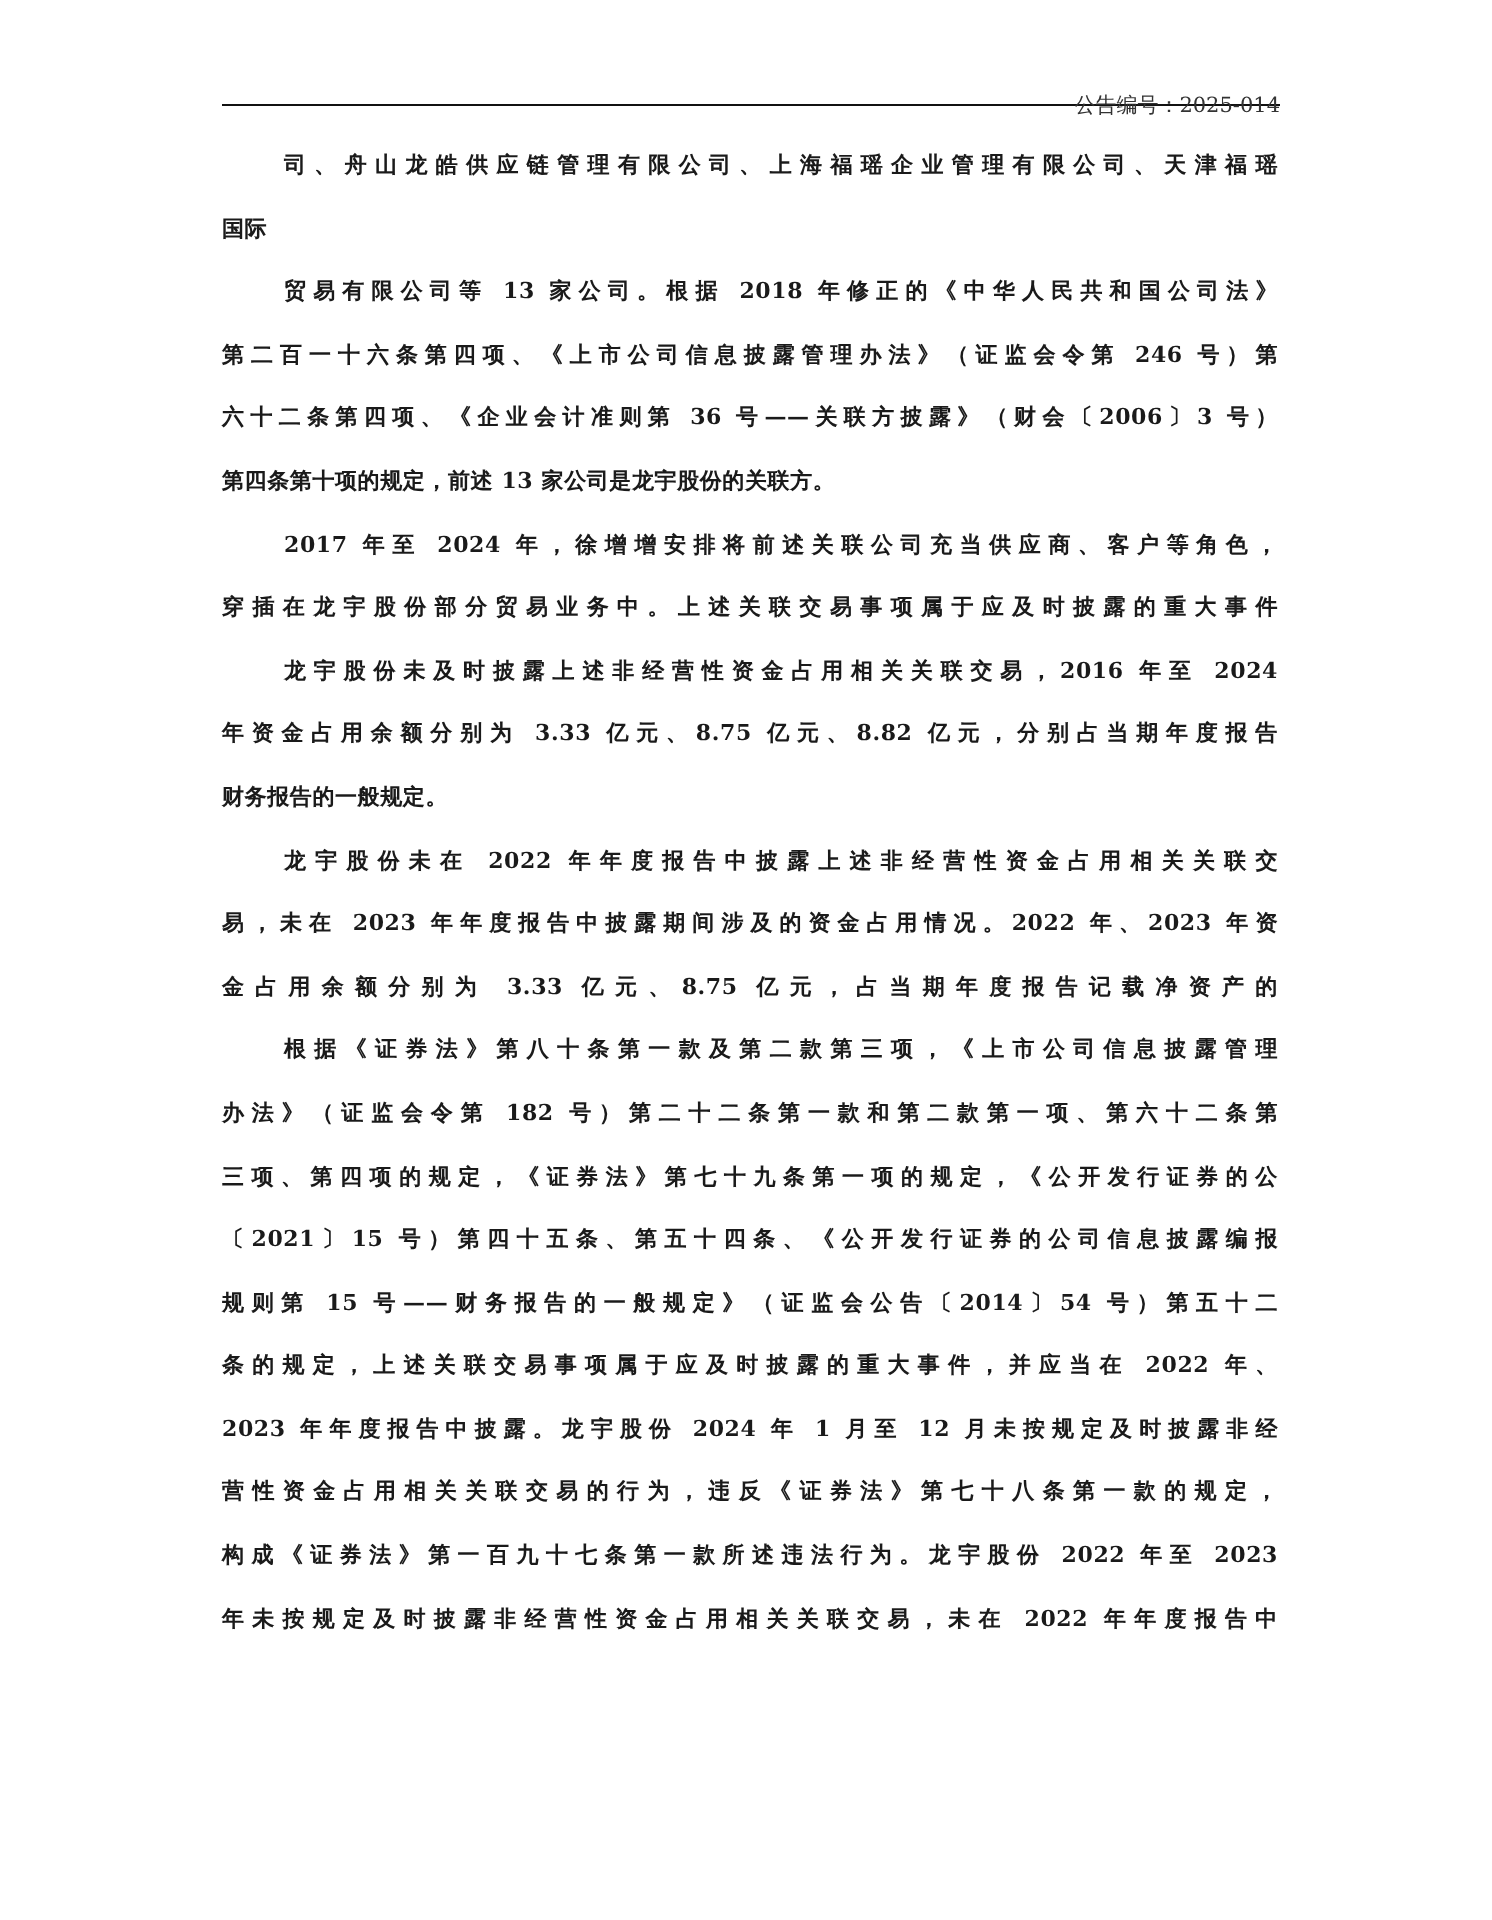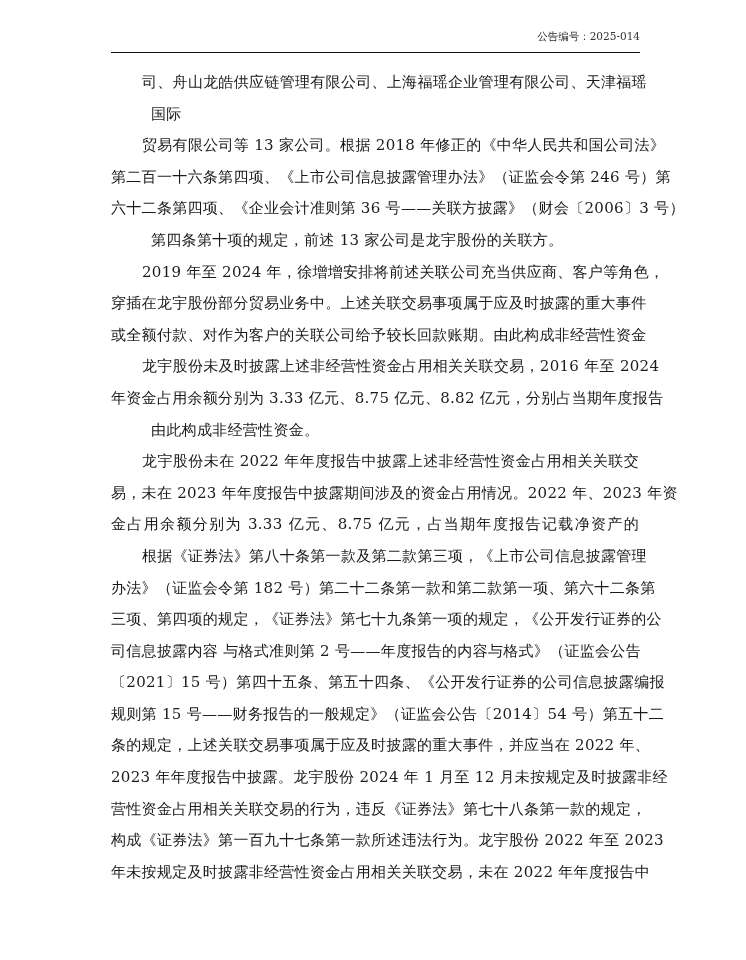--- a/index.html
+++ b/index.html
@@ -1,51 +1,49 @@
 <!DOCTYPE html>
 <html><head>
   <meta charset="utf-8">
   <style>
     html, body { margin: 0; padding: 0; background: #ffffff; }
     body { width: 746px; height: 960px; position: relative; overflow: hidden;
       font-family: "DejaVu Serif", "Liberation Serif", serif; color: #1a1a1a; }
     .header { position: absolute; left: 111px; right: 106px; top: 0; height: 52px; border-bottom: 1.5px solid #111; }
-    .doc-no { position: absolute; right: 0; top: 30px; font-size: 10.5px; color: #333; }
+    .doc-no { position: absolute; right: 0; top: 46px; font-size: 10.5px; color: #333; }
     .content { position: absolute; left: 111px; width: 528px; top: 67px; }
-    .line { font-size: 15px; height: 31.6px; line-height: 31.6px; white-space: nowrap; text-align: justify; text-align-last: justify; letter-spacing: 0.3px; }
-    .line.last { text-align-last: left; margin-left: 40px; }
+    .line { font-size: 11px; height: 31.6px; line-height: 31.6px; white-space: nowrap; text-align: justify; text-align-last: justify; letter-spacing: 0.3px; font-weight: bold; }
+    .line.last { text-align-last: left; }
     .line.indent { padding-left: 31px; }
   </style>
 </head>
 <body>
 
 <div class="header">
   <span class="doc-no">公告编号：2025-014</span>
 </div>
 
 <div class="content" id="content">
     <div class="line indent">司、舟山龙皓供应链管理有限公司、上海福瑶企业管理有限公司、天津福瑶</div>
     <div class="line last">国际</div>
     <div class="line indent">贸易有限公司等 13 家公司。根据 2018 年修正的《中华人民共和国公司法》</div>
     <div class="line">第二百一十六条第四项、《上市公司信息披露管理办法》（证监会令第 246 号）第</div>
     <div class="line">六十二条第四项、《企业会计准则第 36 号——关联方披露》（财会〔2006〕3 号）</div>
     <div class="line last">第四条第十项的规定，前述 13 家公司是龙宇股份的关联方。</div>
-    <div class="line indent">2019 年至 2024 年，徐增增安排将前述关联公司充当供应商、客户等角色，</div>
+    <div class="line indent">2017 年至 2024 年，徐增增安排将前述关联公司充当供应商、客户等角色，</div>
     <div class="line">穿插在龙宇股份部分贸易业务中。上述关联交易事项属于应及时披露的重大事件</div>
-    <div class="line">或全额付款、对作为客户的关联公司给予较长回款账期。由此构成非经营性资金</div>
     <div class="line indent">龙宇股份未及时披露上述非经营性资金占用相关关联交易，2016 年至 2024</div>
     <div class="line">年资金占用余额分别为 3.33 亿元、8.75 亿元、8.82 亿元，分别占当期年度报告</div>
-    <div class="line last">由此构成非经营性资金。</div>
+    <div class="line last">财务报告的一般规定。</div>
     <div class="line indent">龙宇股份未在 2022 年年度报告中披露上述非经营性资金占用相关关联交</div>
     <div class="line">易，未在 2023 年年度报告中披露期间涉及的资金占用情况。2022 年、2023 年资</div>
     <div class="line">金占用余额分别为 3.33 亿元、8.75 亿元，占当期年度报告记载净资产的</div>
     <div class="line indent">根据《证券法》第八十条第一款及第二款第三项，《上市公司信息披露管理</div>
     <div class="line">办法》（证监会令第 182 号）第二十二条第一款和第二款第一项、第六十二条第</div>
     <div class="line">三项、第四项的规定，《证券法》第七十九条第一项的规定，《公开发行证券的公</div>
-    <div class="line">司信息披露内容 与格式准则第 2 号——年度报告的内容与格式》（证监会公告</div>
     <div class="line">〔2021〕15 号）第四十五条、第五十四条、《公开发行证券的公司信息披露编报</div>
     <div class="line">规则第 15 号——财务报告的一般规定》（证监会公告〔2014〕54 号）第五十二</div>
     <div class="line">条的规定，上述关联交易事项属于应及时披露的重大事件，并应当在 2022 年、</div>
     <div class="line">2023 年年度报告中披露。龙宇股份 2024 年 1 月至 12 月未按规定及时披露非经</div>
     <div class="line">营性资金占用相关关联交易的行为，违反《证券法》第七十八条第一款的规定，</div>
     <div class="line">构成《证券法》第一百九十七条第一款所述违法行为。龙宇股份 2022 年至 2023</div>
     <div class="line">年未按规定及时披露非经营性资金占用相关关联交易，未在 2022 年年度报告中</div>
   </div>
 
 </body></html>

